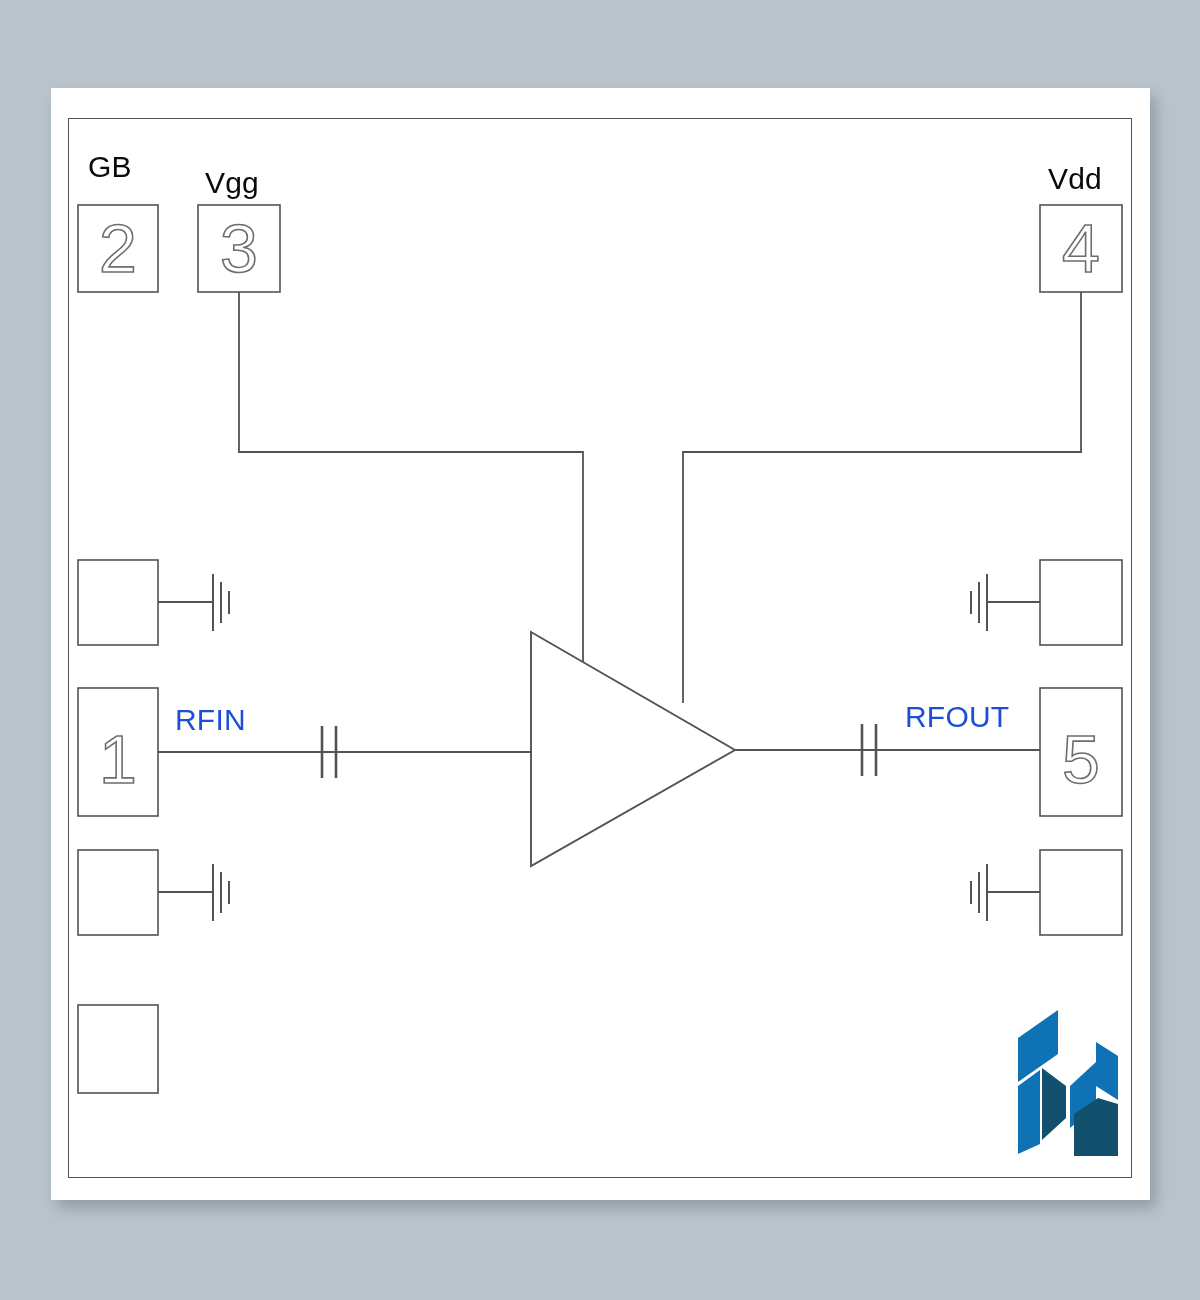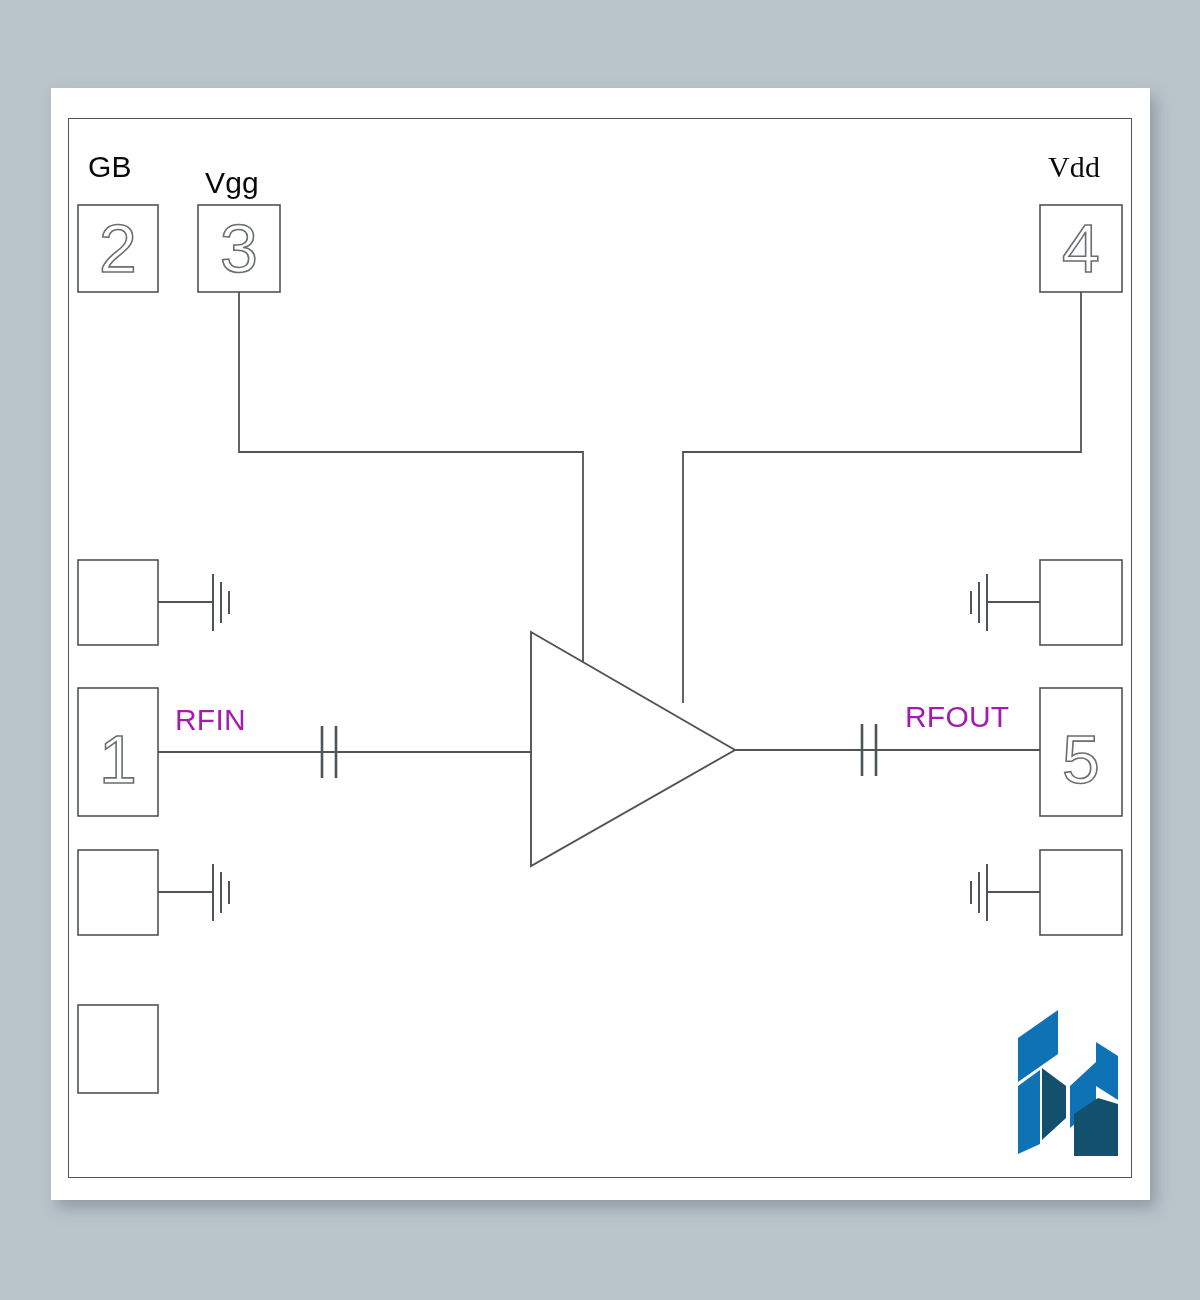--- a/index.html
+++ b/index.html
@@ -59,21 +59,21 @@
     font-size: 30px;
     color: #0a0a0a;
     letter-spacing: 0.2px;
     white-space: nowrap;
   }
 
   .net-label {
     position: absolute;
     font-family: "Liberation Sans", sans-serif;
     font-size: 30px;
-    color: #a21caf;
+    color: #1d4ed8;
     letter-spacing: 0.2px;
     white-space: nowrap;
   }
 </style>
 </head>
 <body>
 
 <div id="stage">
 
   <div id="card"></div>
@@ -167,21 +167,21 @@
     </g>
 
     <polygon points="531,632 735,750 531,866" fill="#ffffff" stroke="#4f5458" stroke-width="1.9" stroke-linejoin="miter"></polygon>
 
   </svg>
 
   <div class="pad-label" style="left:88px; top:150px;">GB</div>
 
   <div class="pad-label" style="left:205px; top:166px;">Vgg</div>
 
-  <div class="pad-label" style="left:1048px; top:150px;font-family:Liberation Serif, serif;">Vdd</div>
+  <div class="pad-label" style="left:1048px; top:162px;">Vdd</div>
 
   <div class="net-label" style="left:175px; top:703px;">RFIN</div>
 
   <div class="net-label" style="left:905px; top:700px;">RFOUT</div>
 
   <svg style="position:absolute; left:1018px; top:1008px; width:100px; height:148px;" viewBox="0 0 100 148">
 
     <polygon points="0,30 40,2 40,46 0,74" fill="#0e72b5"></polygon>
 
     <polygon points="0,78 22,62 22,136 0,146" fill="#0e72b5"></polygon>

